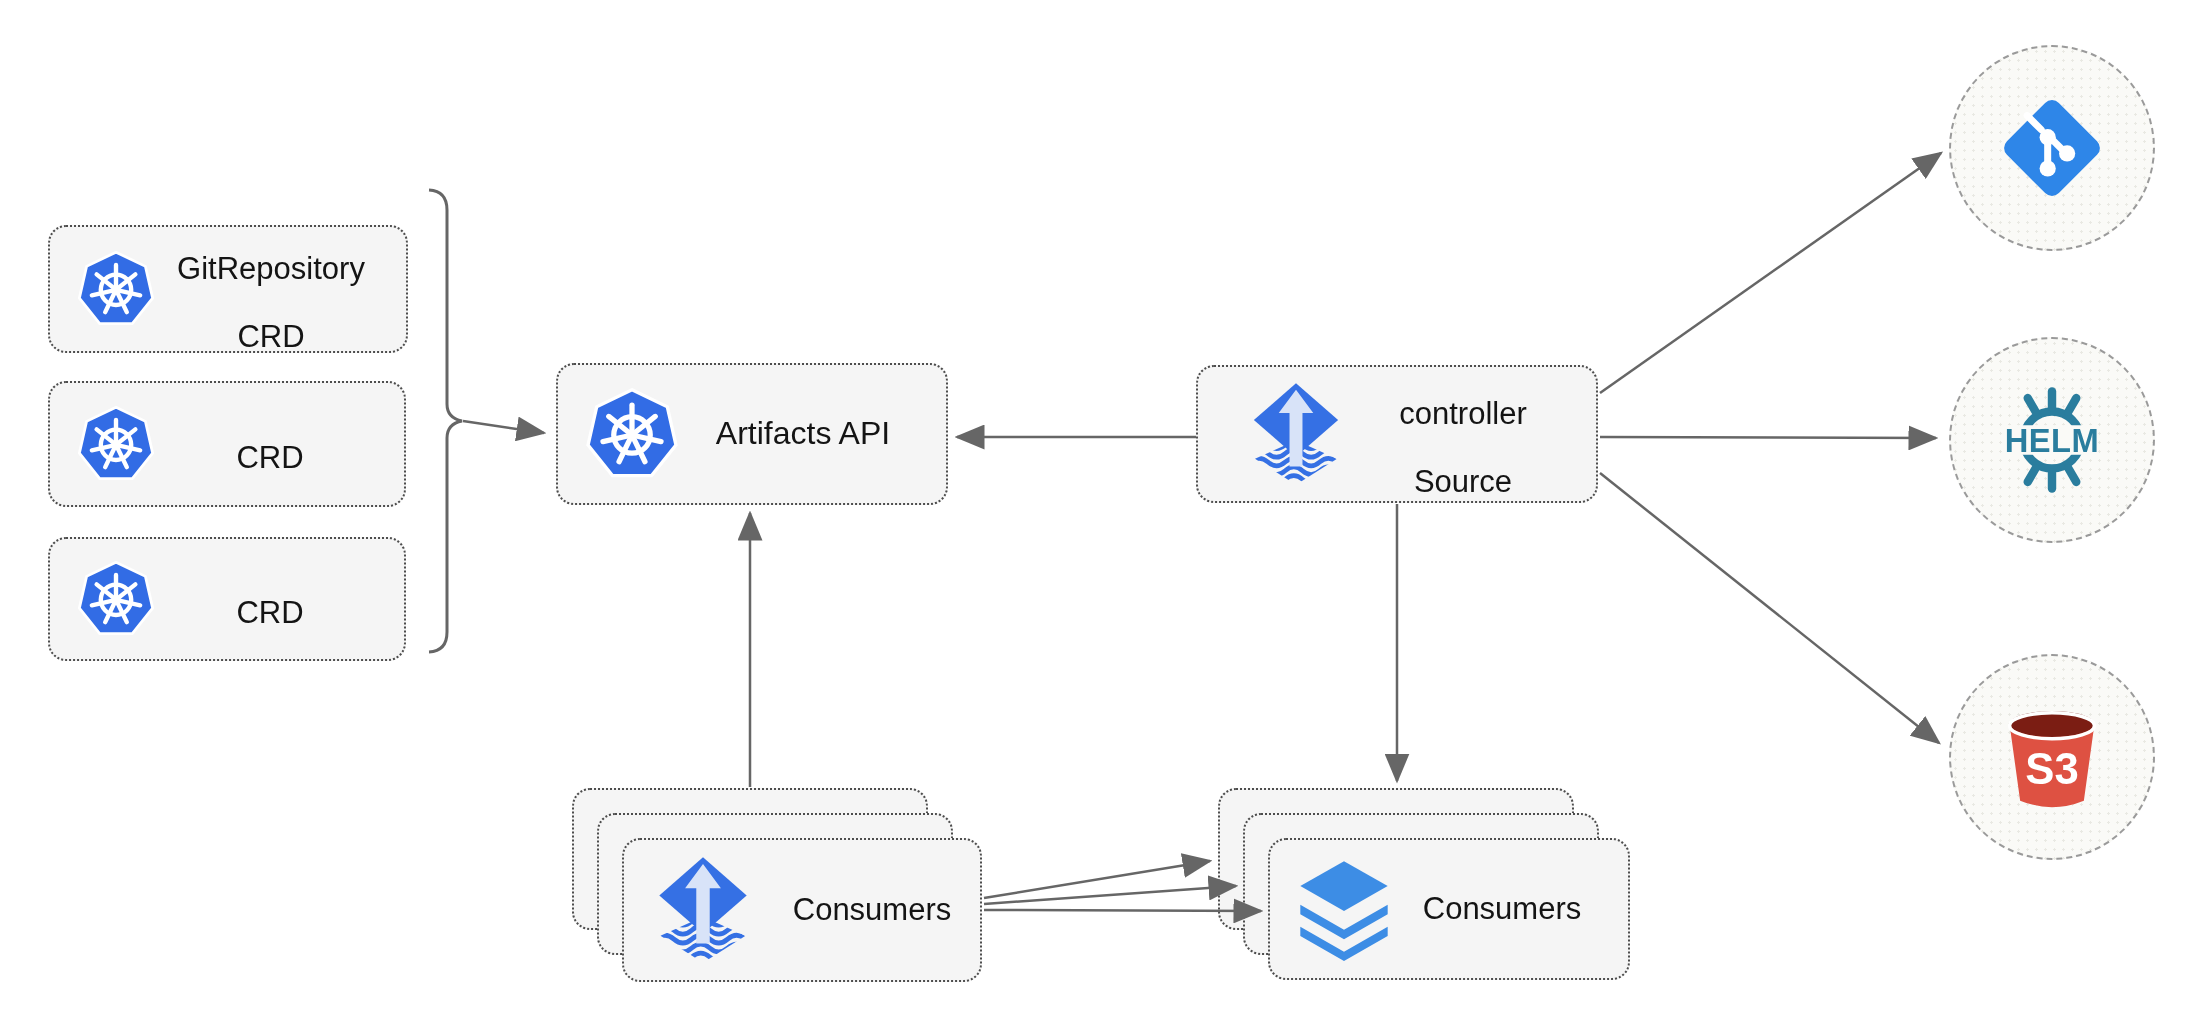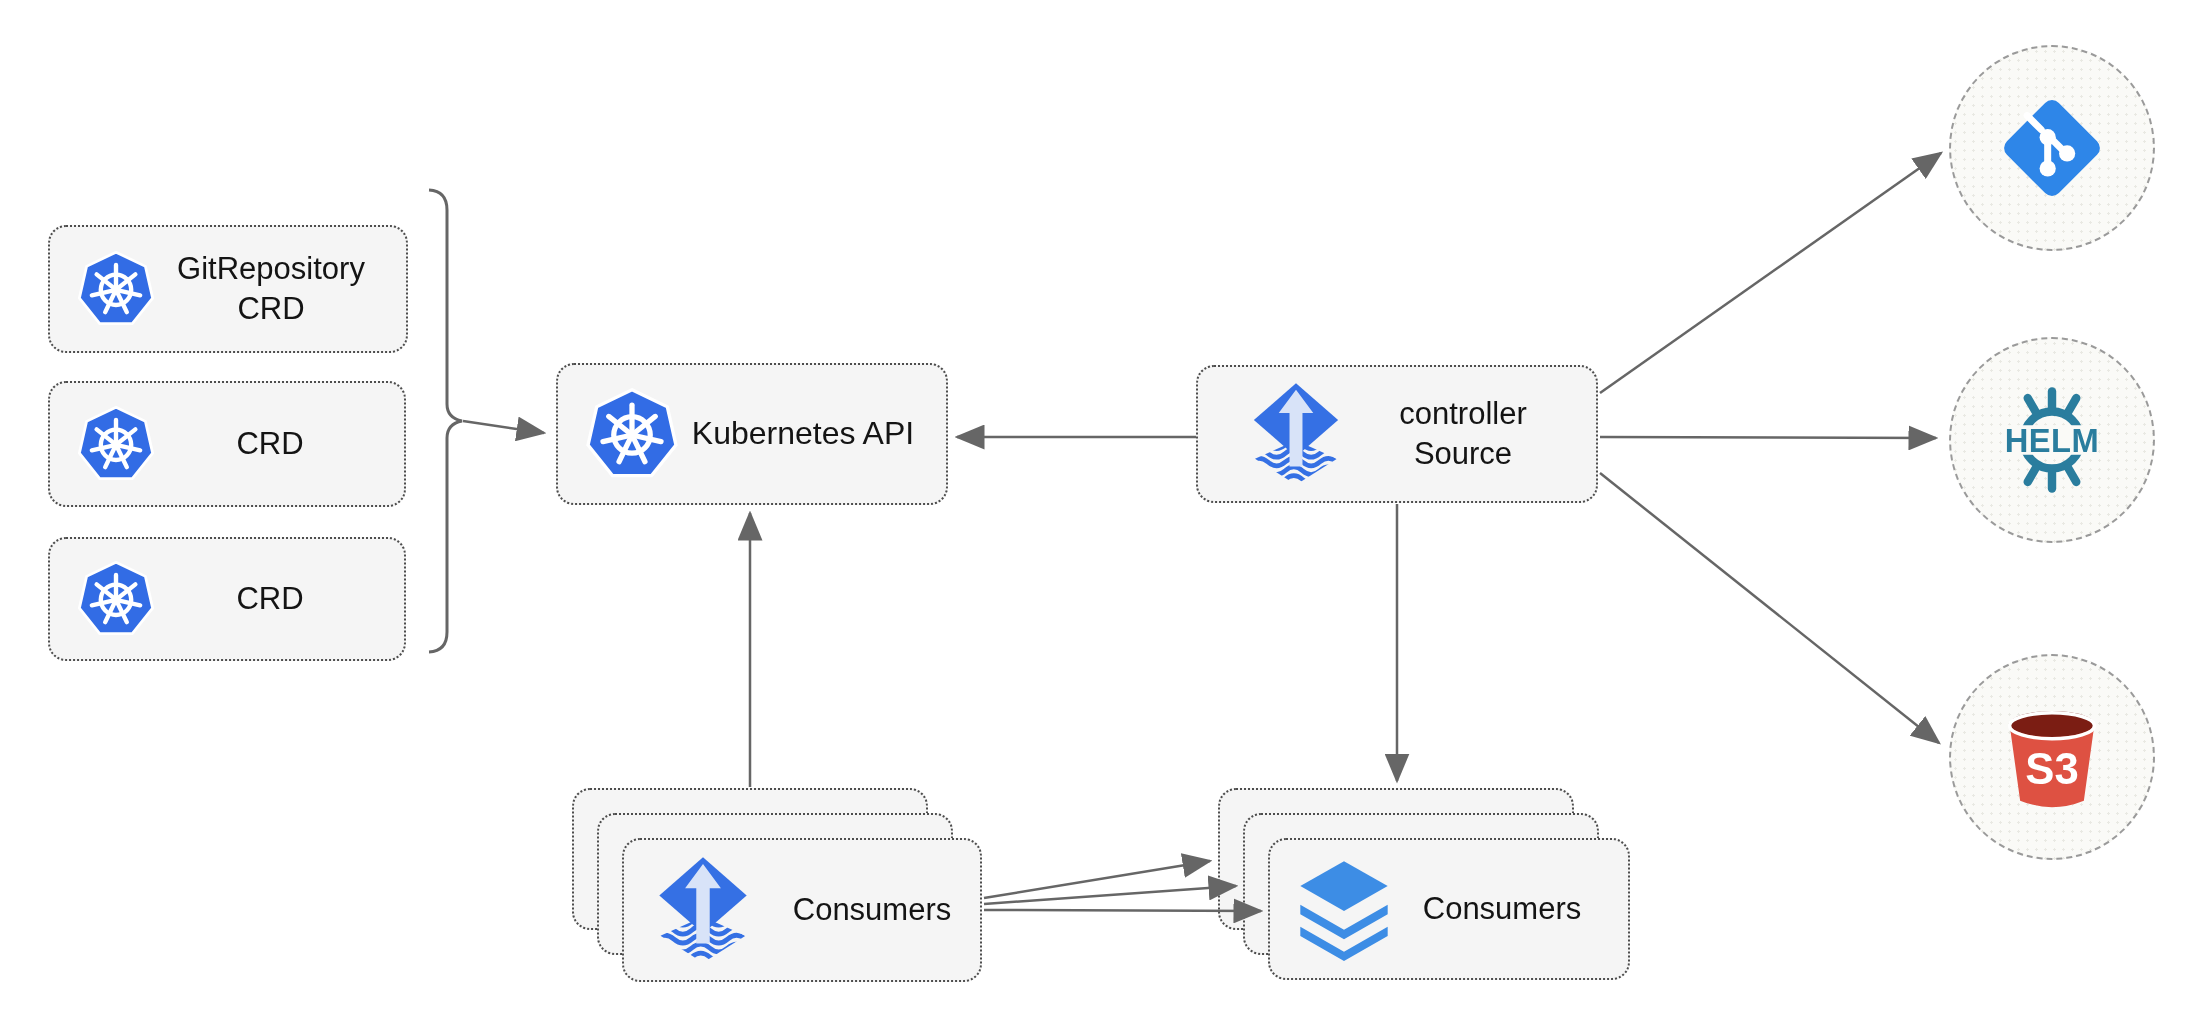--- a/index.html
+++ b/index.html
@@ -6,21 +6,21 @@
   body{width:2196px;height:1030px;position:relative;overflow:hidden;
        font-family:"Liberation Sans",sans-serif;}
 
   
   .box{position:absolute;background:var(--node-fill,#F5F5F5);
        border:2.2px dotted var(--node-border,#4d4d4d);border-radius:18px;
        display:flex;align-items:center;box-sizing:border-box;
        padding:0 20px 0 26px;}
   .box .label{flex:1;text-align:center;font-size:31px;color:var(--label-color,#141414);
               line-height:1.3;}
-  .box .label span{display:block;}
+  .box .label span{display:block;margin-top:28px;}
   .stackback{padding:0;}
   .circle{position:absolute;width:206px;height:206px;border-radius:50%;
           background-color:#FAFAF7;
           background-image:radial-gradient(#e9e9e3 1.2px, transparent 1.2px);
           background-size:9px 9px;
           border:2.5px dashed var(--circle-border,#9a9a9a);
           box-sizing:border-box;display:flex;align-items:center;justify-content:center;}
   .icon{flex:0 0 auto;}
 
   
@@ -144,21 +144,21 @@
     </svg>
   <div class="label">
     <span>CRD</span>
   </div>
 </div>
 
 <div class="box" style="left:556px;top:363px;width:392px;height:142px;">
   <svg class="icon" width="96" height="96">
       <use href="#sym-k8s"></use>
     </svg>
-  <div class="label" style="font-size:32px;">Kubernetes API</div>
+  <div class="label" style="font-size:32px;">Artifacts API</div>
 </div>
 
 <div class="box" style="left:1196px;top:365px;width:402px;height:138px;padding-left:44px;">
   <svg class="icon" width="108" height="108">
       <use href="#sym-flux"></use>
     </svg>
   <div class="label">
     <span>controller</span>
     <span>Source</span>
   </div>

